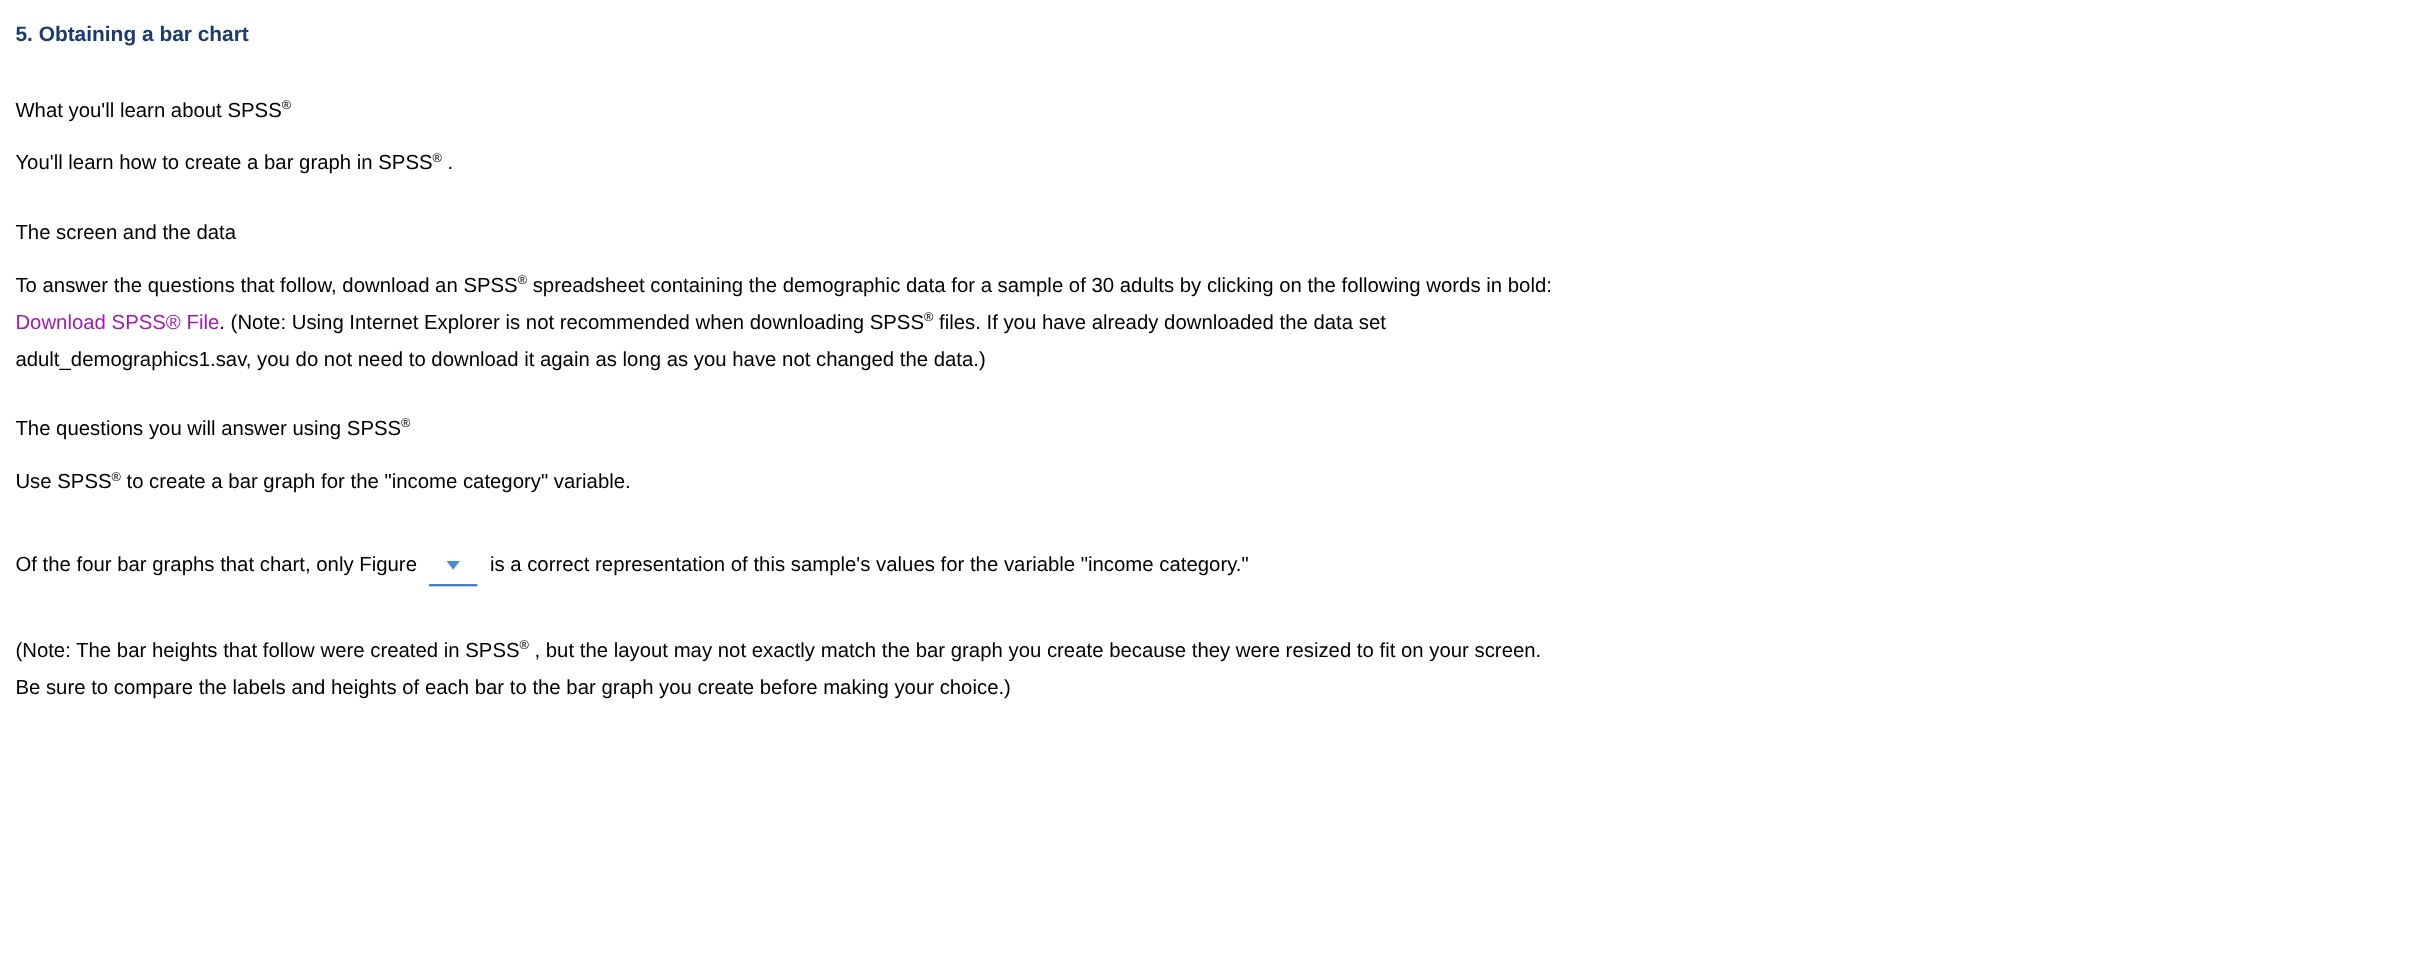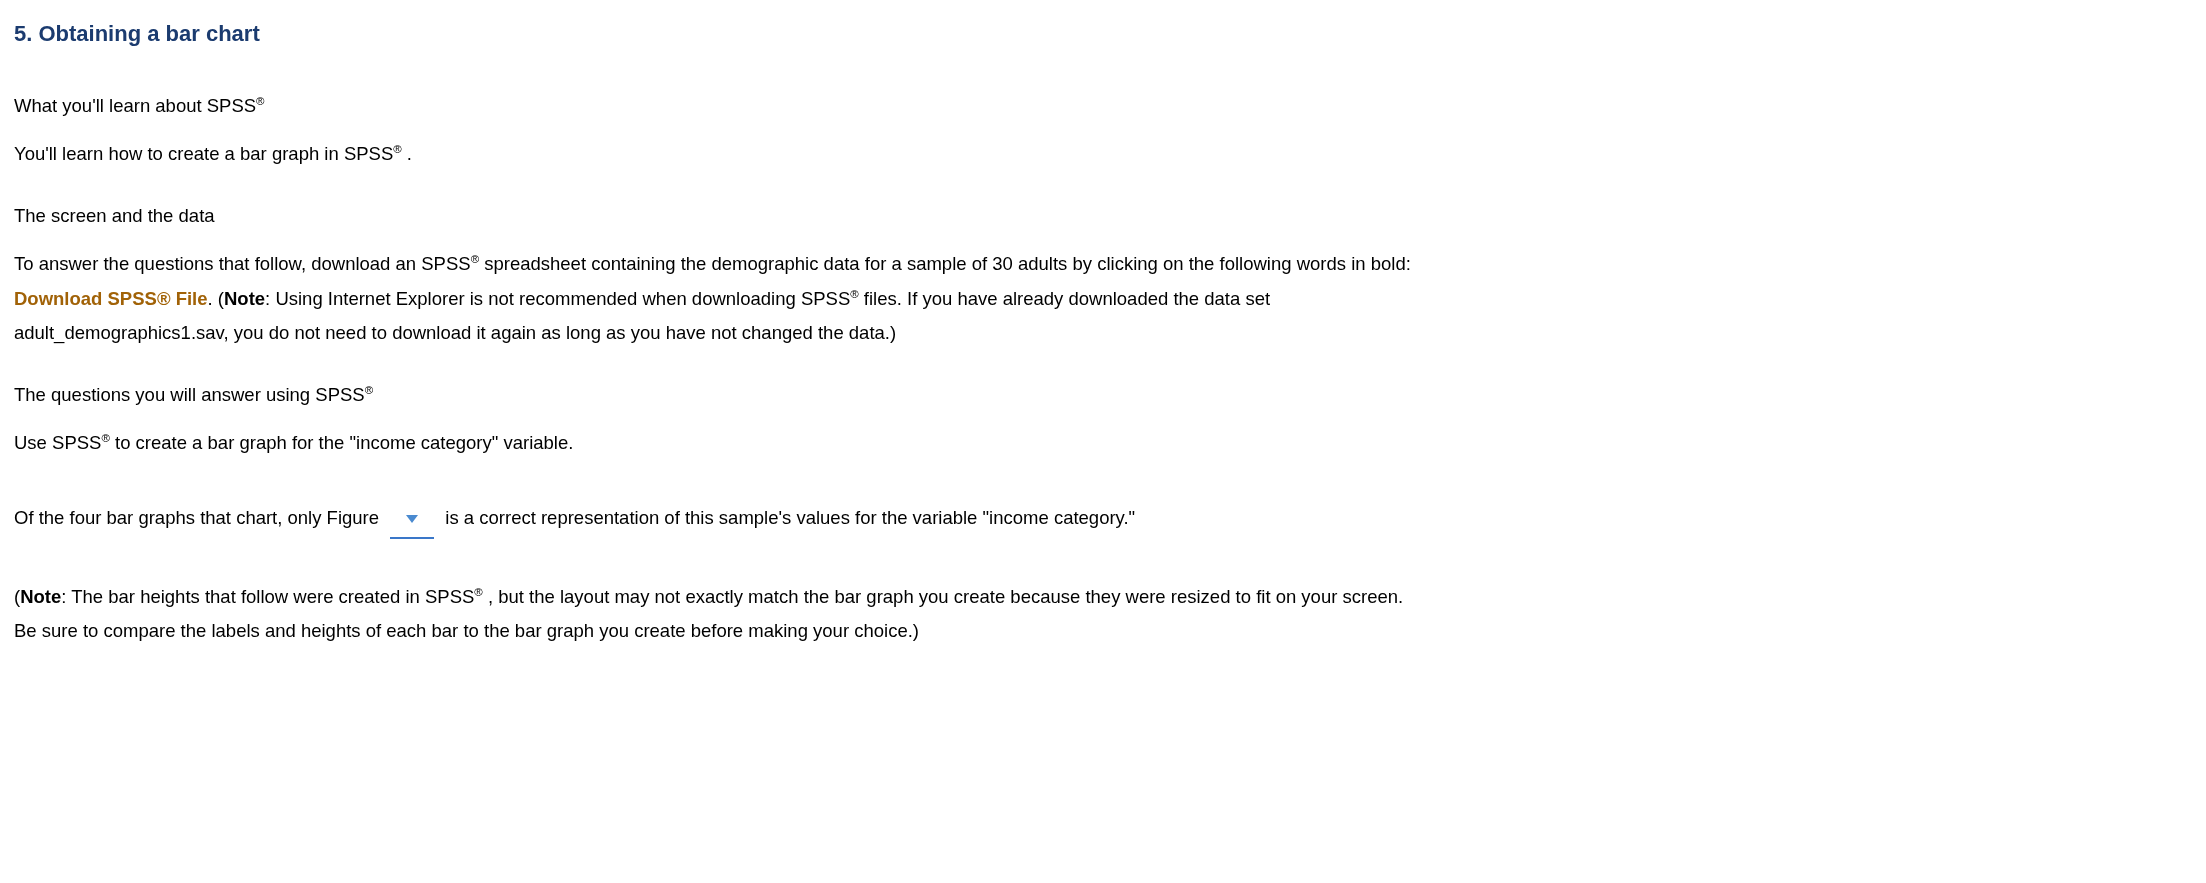--- a/index.html
+++ b/index.html
@@ -8,42 +8,42 @@
     font-family: Verdana, Geneva, sans-serif;
     font-size: 18.5px;
     color: #000;
     line-height: 1.85;
     background: #fff;
     max-width: 1400px;
   }
   .section-title {
     color: #1b3b6f;
     font-weight: bold;
-    font-size: 22px;
+    font-size: 19px;
     margin-bottom: 34px;
   }
   .heading {
     font-weight: normal;
     margin-bottom: 14px;
     margin-top: 28px;
   }
   .para {
     margin-bottom: 14px;
     margin-top: 7px;
   }
   .reg {
     font-size: 0.62em;
     vertical-align: super;
     line-height: 0;
   }
-  .bold { font-weight: bold; }
+  .bold { font-weight: normal; }
   .italic { }
   .link {
-    color: #a16207;
-    font-weight: bold;
+    color: #a21caf;
+    font-weight: normal;
     cursor: pointer;
   }
   .dropdown {
     display: inline-block;
     min-width: 28px;
     border: none;
     border-bottom: 2px solid #3a77c9;
     padding: 0 8px 1px 8px;
     margin: 0 6px;
     vertical-align: baseline;

